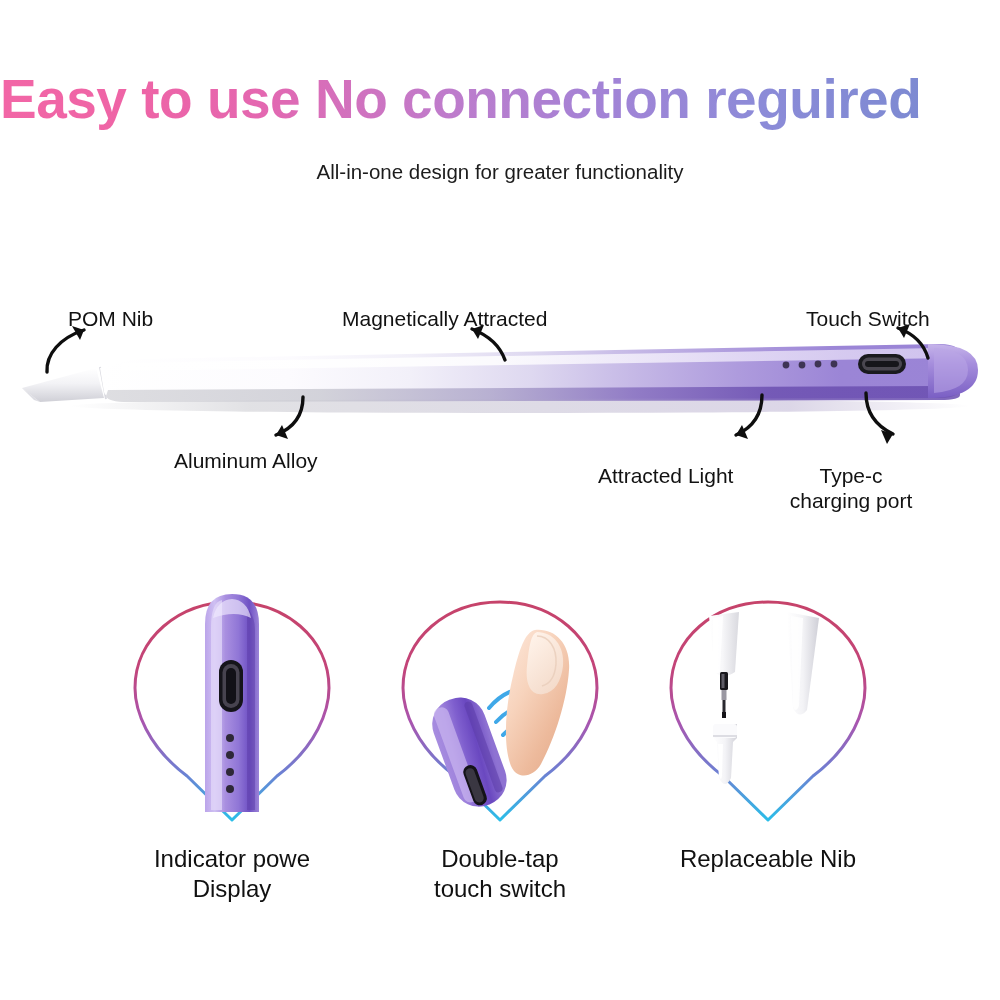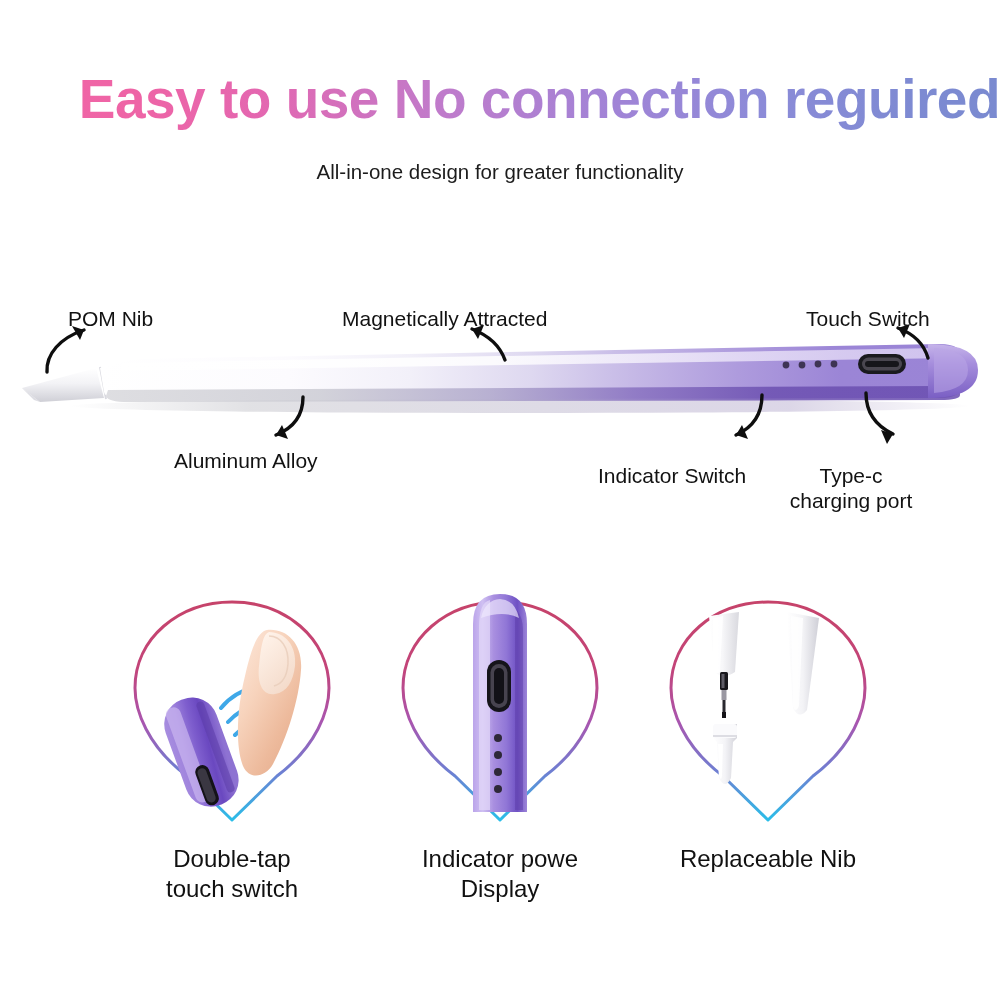--- a/index.html
+++ b/index.html
@@ -16,21 +16,21 @@
     font-family: "Liberation Sans", sans-serif;
     color: #111;
   }
 
   
   #headline {
     position: absolute;
     left: 0;
     top: 68px;
     width: 1000px;
-    text-align: right;
+    text-align: left;
     font-family: "Liberation Sans", sans-serif;
     font-weight: bold;
     font-size: 55px;
     line-height: 62px;
     letter-spacing: -0.5px;
     white-space: nowrap;
     background-image: linear-gradient(90deg,
         #F266A6 0%,
         #EE64A6 14%,
         #E467B0 26%,
@@ -251,27 +251,84 @@
   </svg>
 
   <div class="callout" id="lbl-pom-nib">POM Nib</div>
 
   <div class="callout" id="lbl-magnetic">Magnetically Attracted</div>
 
   <div class="callout" id="lbl-touch-switch">Touch Switch</div>
 
   <div class="callout" id="lbl-aluminum">Aluminum Alloy</div>
 
-  <div class="callout" id="lbl-indicator">Indicator Switch</div>
+  <div class="callout" id="lbl-indicator">Attracted Light</div>
 
   <div class="callout center" id="lbl-typec" style="white-space:pre-line;">Type-c
 charging port</div>
 </div>
 
 <div id="features">
+
+  <div class="feature">
+    <div class="feature-art">
+      <svg width="230" height="240" viewBox="0 0 230 240" xmlns="http://www.w3.org/2000/svg">
+        <defs>
+          <linearGradient id="tdGrad2" x1="0.5" y1="0" x2="0.5" y2="1">
+            <stop offset="0" stop-color="#C6436A"></stop>
+            <stop offset="0.30" stop-color="#C34479"></stop>
+            <stop offset="0.55" stop-color="#A955AF"></stop>
+            <stop offset="0.78" stop-color="#6E7FD2"></stop>
+            <stop offset="1" stop-color="#2BBDE8"></stop>
+          </linearGradient>
+          <linearGradient id="penTailB" x1="0" y1="0" x2="1" y2="0">
+            <stop offset="0" stop-color="#BBA4EA"></stop>
+            <stop offset="0.18" stop-color="#CFC0F2"></stop>
+            <stop offset="0.38" stop-color="#A98FE0"></stop>
+            <stop offset="0.62" stop-color="#9076D6"></stop>
+            <stop offset="0.82" stop-color="#6F51C4"></stop>
+            <stop offset="1" stop-color="#9C84D8"></stop>
+          </linearGradient>
+        </defs>
+
+        <path d="M115,232
+                 L70,188
+                 C30,158 18,122 18,100
+                 C18,50 62,14 115,14
+                 C168,14 212,50 212,100
+                 C212,122 200,158 160,188
+                 Z" fill="none" stroke="url(#tdGrad2)" stroke-width="3" stroke-linejoin="round"></path>
+
+        <g>
+          <path d="M88,36 Q88,6 115,6 Q142,6 142,36 L142,224 L88,224 Z" fill="url(#penTailB)"></path>
+
+          <path d="M94,40 Q94,14 105,12 L105,222 L94,222 Z" fill="#E2D7F8" opacity="0.75"></path>
+
+          <path d="M132,22 Q138,30 138,42 L138,222 L130,222 L130,26 Z" fill="#5B3CA8" opacity="0.5"></path>
+
+          <path d="M96,30 Q100,12 115,11 Q130,12 134,30 Q118,22 96,30 Z" fill="#F0E9FE" opacity="0.65"></path>
+
+          <g>
+            <rect x="102" y="72" width="24" height="52" rx="12" fill="#15141A"></rect>
+            <rect x="105.5" y="76" width="17" height="44" rx="8.5" fill="#47434F"></rect>
+            <rect x="109" y="80" width="10" height="36" rx="5" fill="#121117"></rect>
+          </g>
+
+          <g>
+            <circle cx="113" cy="150" r="4" fill="#2E2838"></circle>
+            <circle cx="113" cy="167" r="4" fill="#2E2838"></circle>
+            <circle cx="113" cy="184" r="4" fill="#2E2838"></circle>
+            <circle cx="113" cy="201" r="4" fill="#2E2838"></circle>
+          </g>
+        </g>
+      </svg>
+    </div>
+    <div class="feature-caption">Indicator powe
+Display</div>
+  </div>
 
   <div class="feature">
     <div class="feature-art">
       <svg width="230" height="240" viewBox="0 0 230 240" xmlns="http://www.w3.org/2000/svg">
         <defs>
           <linearGradient id="tdGrad1" x1="0.5" y1="0" x2="0.5" y2="1">
             <stop offset="0" stop-color="#C6436A"></stop>
             <stop offset="0.30" stop-color="#C34479"></stop>
             <stop offset="0.55" stop-color="#A955AF"></stop>
             <stop offset="0.78" stop-color="#6E7FD2"></stop>
@@ -332,77 +389,20 @@
       </svg>
     </div>
     <div class="feature-caption">Double-tap
 touch switch</div>
   </div>
 
   <div class="feature">
     <div class="feature-art">
       <svg width="230" height="240" viewBox="0 0 230 240" xmlns="http://www.w3.org/2000/svg">
         <defs>
-          <linearGradient id="tdGrad2" x1="0.5" y1="0" x2="0.5" y2="1">
-            <stop offset="0" stop-color="#C6436A"></stop>
-            <stop offset="0.30" stop-color="#C34479"></stop>
-            <stop offset="0.55" stop-color="#A955AF"></stop>
-            <stop offset="0.78" stop-color="#6E7FD2"></stop>
-            <stop offset="1" stop-color="#2BBDE8"></stop>
-          </linearGradient>
-          <linearGradient id="penTailB" x1="0" y1="0" x2="1" y2="0">
-            <stop offset="0" stop-color="#BBA4EA"></stop>
-            <stop offset="0.18" stop-color="#CFC0F2"></stop>
-            <stop offset="0.38" stop-color="#A98FE0"></stop>
-            <stop offset="0.62" stop-color="#9076D6"></stop>
-            <stop offset="0.82" stop-color="#6F51C4"></stop>
-            <stop offset="1" stop-color="#9C84D8"></stop>
-          </linearGradient>
-        </defs>
-
-        <path d="M115,232
-                 L70,188
-                 C30,158 18,122 18,100
-                 C18,50 62,14 115,14
-                 C168,14 212,50 212,100
-                 C212,122 200,158 160,188
-                 Z" fill="none" stroke="url(#tdGrad2)" stroke-width="3" stroke-linejoin="round"></path>
-
-        <g>
-          <path d="M88,36 Q88,6 115,6 Q142,6 142,36 L142,224 L88,224 Z" fill="url(#penTailB)"></path>
-
-          <path d="M94,40 Q94,14 105,12 L105,222 L94,222 Z" fill="#E2D7F8" opacity="0.75"></path>
-
-          <path d="M132,22 Q138,30 138,42 L138,222 L130,222 L130,26 Z" fill="#5B3CA8" opacity="0.5"></path>
-
-          <path d="M96,30 Q100,12 115,11 Q130,12 134,30 Q118,22 96,30 Z" fill="#F0E9FE" opacity="0.65"></path>
-
-          <g>
-            <rect x="102" y="72" width="24" height="52" rx="12" fill="#15141A"></rect>
-            <rect x="105.5" y="76" width="17" height="44" rx="8.5" fill="#47434F"></rect>
-            <rect x="109" y="80" width="10" height="36" rx="5" fill="#121117"></rect>
-          </g>
-
-          <g>
-            <circle cx="113" cy="150" r="4" fill="#2E2838"></circle>
-            <circle cx="113" cy="167" r="4" fill="#2E2838"></circle>
-            <circle cx="113" cy="184" r="4" fill="#2E2838"></circle>
-            <circle cx="113" cy="201" r="4" fill="#2E2838"></circle>
-          </g>
-        </g>
-      </svg>
-    </div>
-    <div class="feature-caption">Indicator powe
-Display</div>
-  </div>
-
-  <div class="feature">
-    <div class="feature-art">
-      <svg width="230" height="240" viewBox="0 0 230 240" xmlns="http://www.w3.org/2000/svg">
-        <defs>
           <linearGradient id="tdGrad3" x1="0.5" y1="0" x2="0.5" y2="1">
             <stop offset="0" stop-color="#C6436A"></stop>
             <stop offset="0.30" stop-color="#C34479"></stop>
             <stop offset="0.55" stop-color="#A955AF"></stop>
             <stop offset="0.78" stop-color="#6E7FD2"></stop>
             <stop offset="1" stop-color="#2BBDE8"></stop>
           </linearGradient>
           <linearGradient id="whiteBody" x1="0" y1="0" x2="1" y2="0">
             <stop offset="0" stop-color="#FFFFFF"></stop>
             <stop offset="0.45" stop-color="#F7F7F9"></stop>

